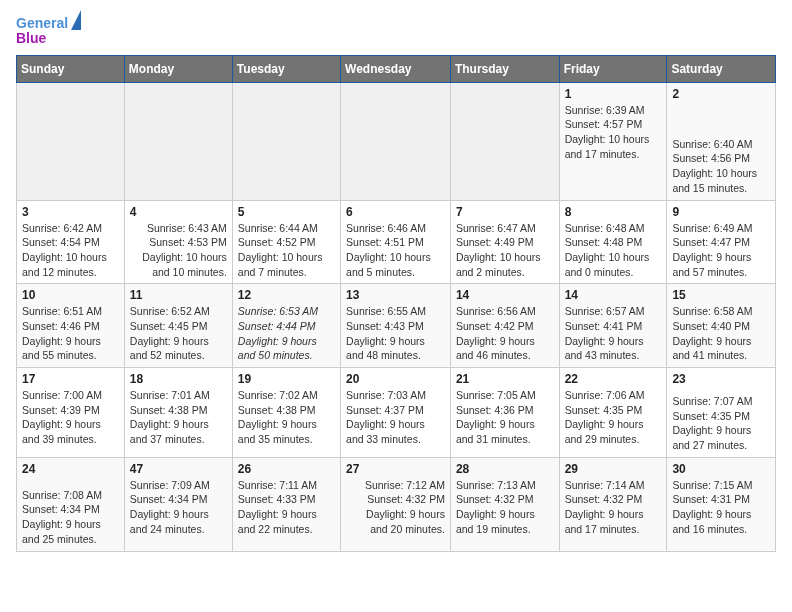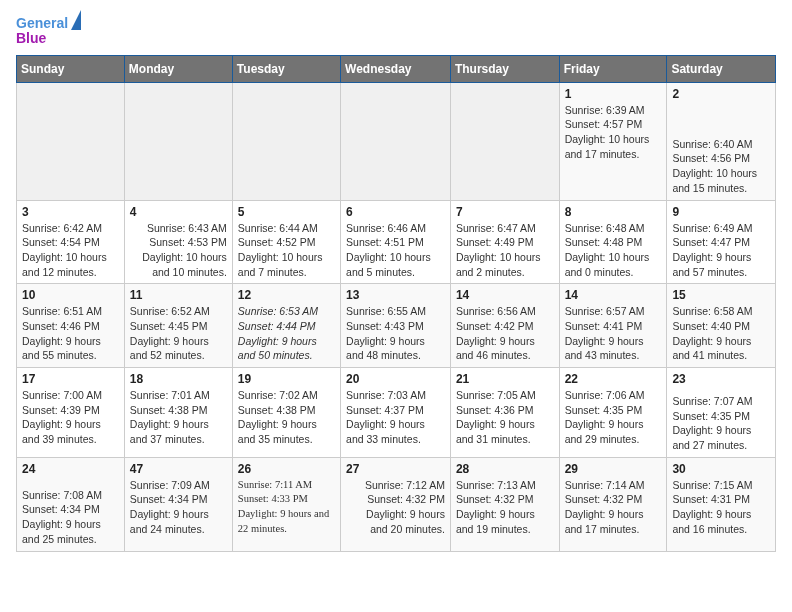--- a/index.html
+++ b/index.html
@@ -273,21 +273,21 @@
 Daylight: 9 hours and 25 minutes.</div>
         </td>
         <td>
           <div class="day-number">47</div>
           <div class="day-info" style="white-space: pre-line;">Sunrise: 7:09 AM
 Sunset: 4:34 PM
 Daylight: 9 hours and 24 minutes.</div>
         </td>
         <td>
           <div class="day-number">26</div>
-          <div class="day-info" style="white-space: pre-line; font-family: Liberation Serif, serif;">Sunrise: 7:11 AM
+          <div class="day-info" style="white-space: pre-line;">Sunrise: 7:11 AM
 Sunset: 4:33 PM
 Daylight: 9 hours and 22 minutes.</div>
         </td>
         <td>
           <div class="day-number">27</div>
           <div class="day-info" style="white-space: pre-line; text-align: right;">Sunrise: 7:12 AM
 Sunset: 4:32 PM
 Daylight: 9 hours and 20 minutes.</div>
         </td>
         <td>

